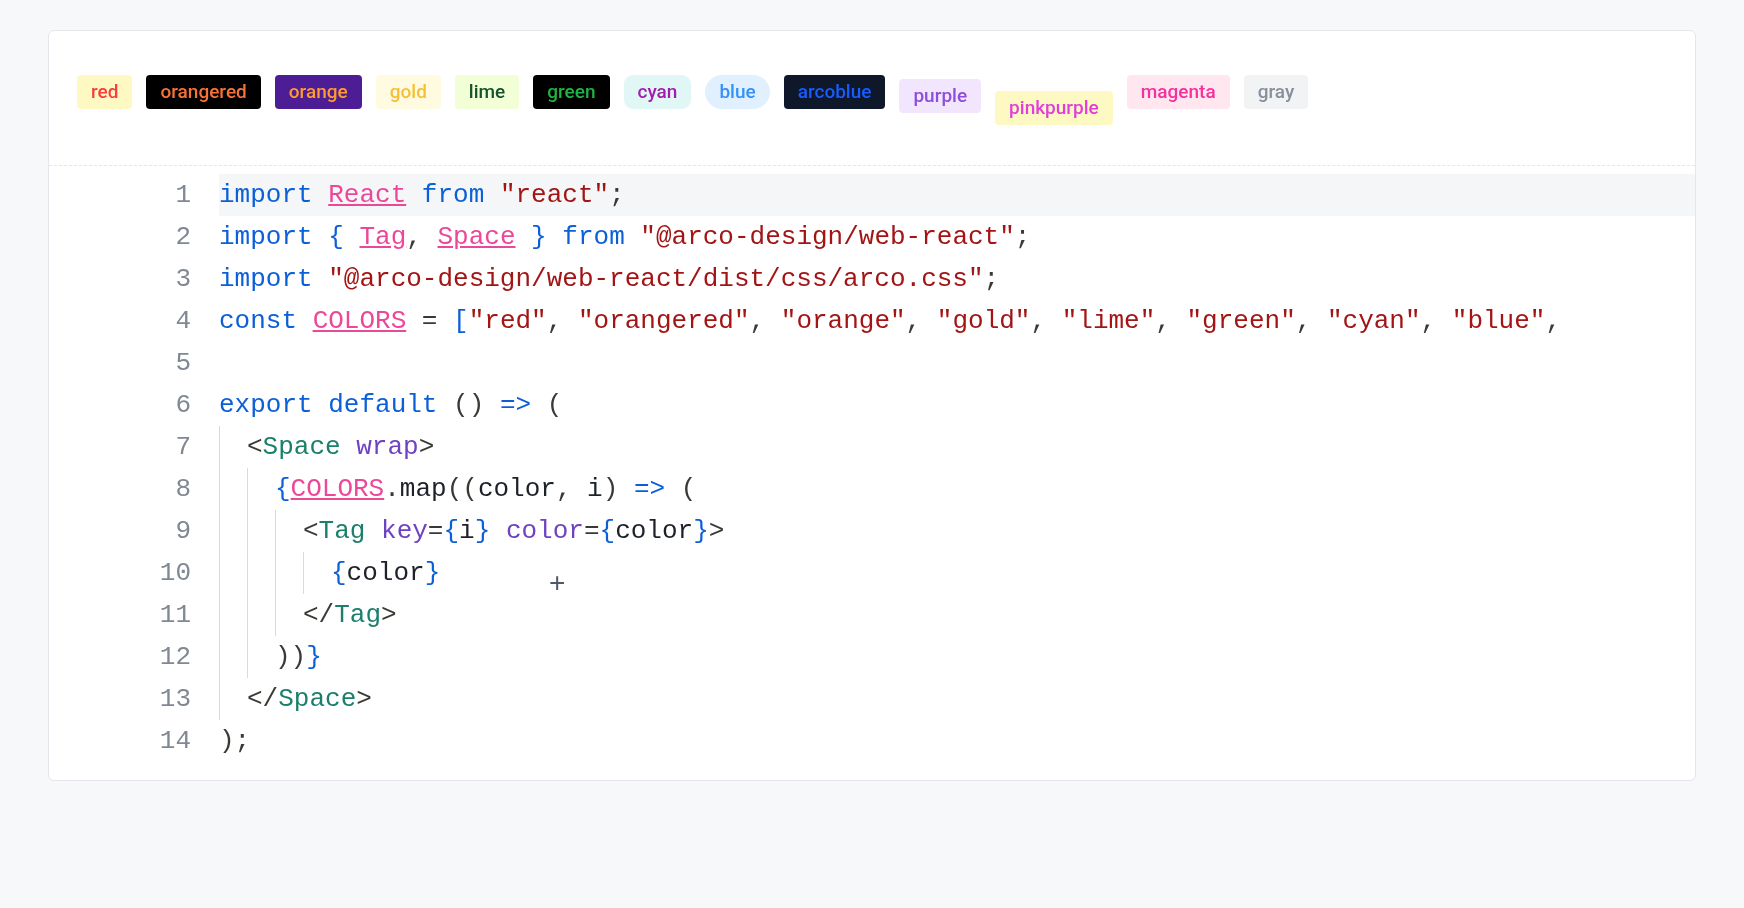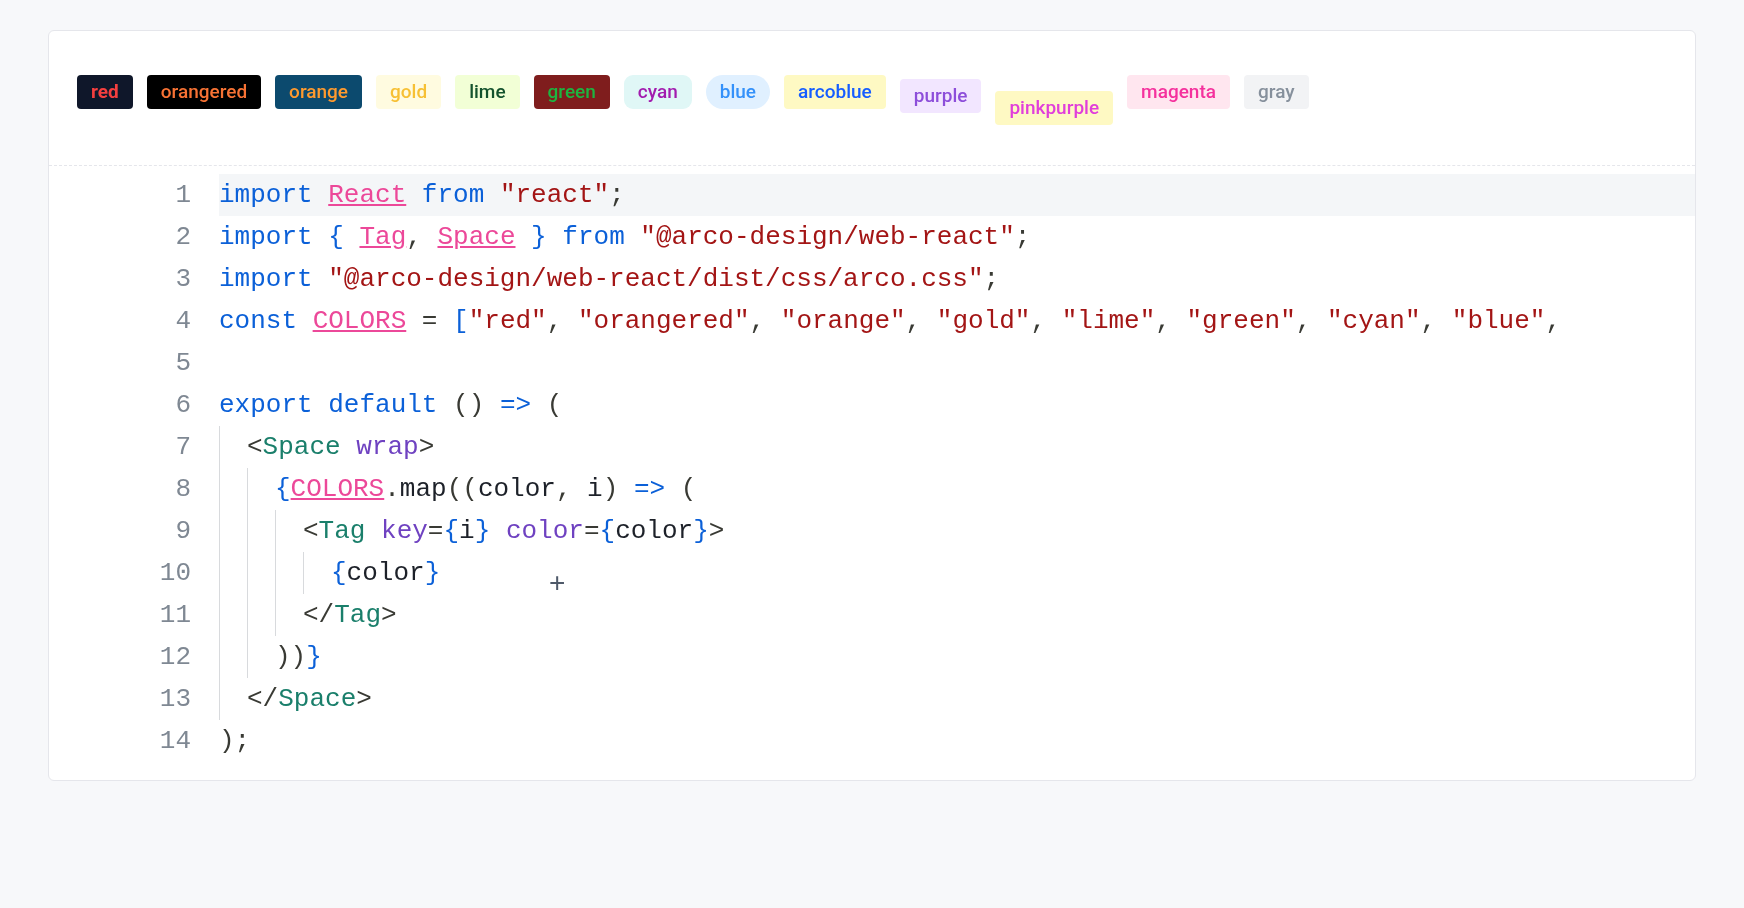--- a/index.html
+++ b/index.html
@@ -101,29 +101,29 @@
 </style>
 </head>
 <body>
 
 <div class="page">
   <div class="card">
 
     <div class="preview">
       <div class="tags-wrap" id="tags-wrap">
 
-      <span class="tag" style="background: #0f172a; color: rgb(245, 63, 63); font-weight: bold;">red</span>
+      <span class="tag" style="background: #fef9c3; color: rgb(245, 63, 63);">red</span>
           <span class="tag" style="background: #000000; color: rgb(247, 114, 52);">orangered</span>
-          <span class="tag" style="background: #0c4a6e; color: rgb(255, 154, 46);">orange</span>
+          <span class="tag" style="background: #4c1d95; color: rgb(255, 154, 46);">orange</span>
           <span class="tag" style="background: rgb(255, 251, 224); color: rgb(247, 192, 52);">gold</span>
           <span class="tag" style="background: rgb(242, 255, 214); color: #14532d;">lime</span>
-          <span class="tag" style="background: #7f1d1d; color: rgb(29, 180, 64);">green</span>
+          <span class="tag" style="background: #000000; color: rgb(29, 180, 64);">green</span>
           <span class="tag" style="background: rgb(224, 247, 246); color: #a21caf; border-radius: 9px;">cyan</span>
           <span class="tag" style="background: rgb(224, 240, 255); color: rgb(52, 145, 250); border-radius: 17px;">blue</span>
-          <span class="tag" style="background: #fef9c3; color: rgb(22, 93, 255);">arcoblue</span>
+          <span class="tag" style="background: #0f172a; color: rgb(22, 93, 255);">arcoblue</span>
           <span class="tag" style="background: rgb(242, 230, 255); color: rgb(141, 78, 218); margin-top: 7px;">purple</span>
           <span class="tag" style="background: #fef9c3; color: rgb(225, 62, 219); margin-top: 32px;">pinkpurple</span>
           <span class="tag" style="background: rgb(255, 230, 239); color: rgb(245, 49, 157);">magenta</span>
           <span class="tag" style="background: rgb(242, 243, 245); color: rgb(134, 144, 156);">gray</span>
         </div>
     </div>
 
     <div class="code-area">
       <div class="gutter" id="gutter">
           <div>1</div>

